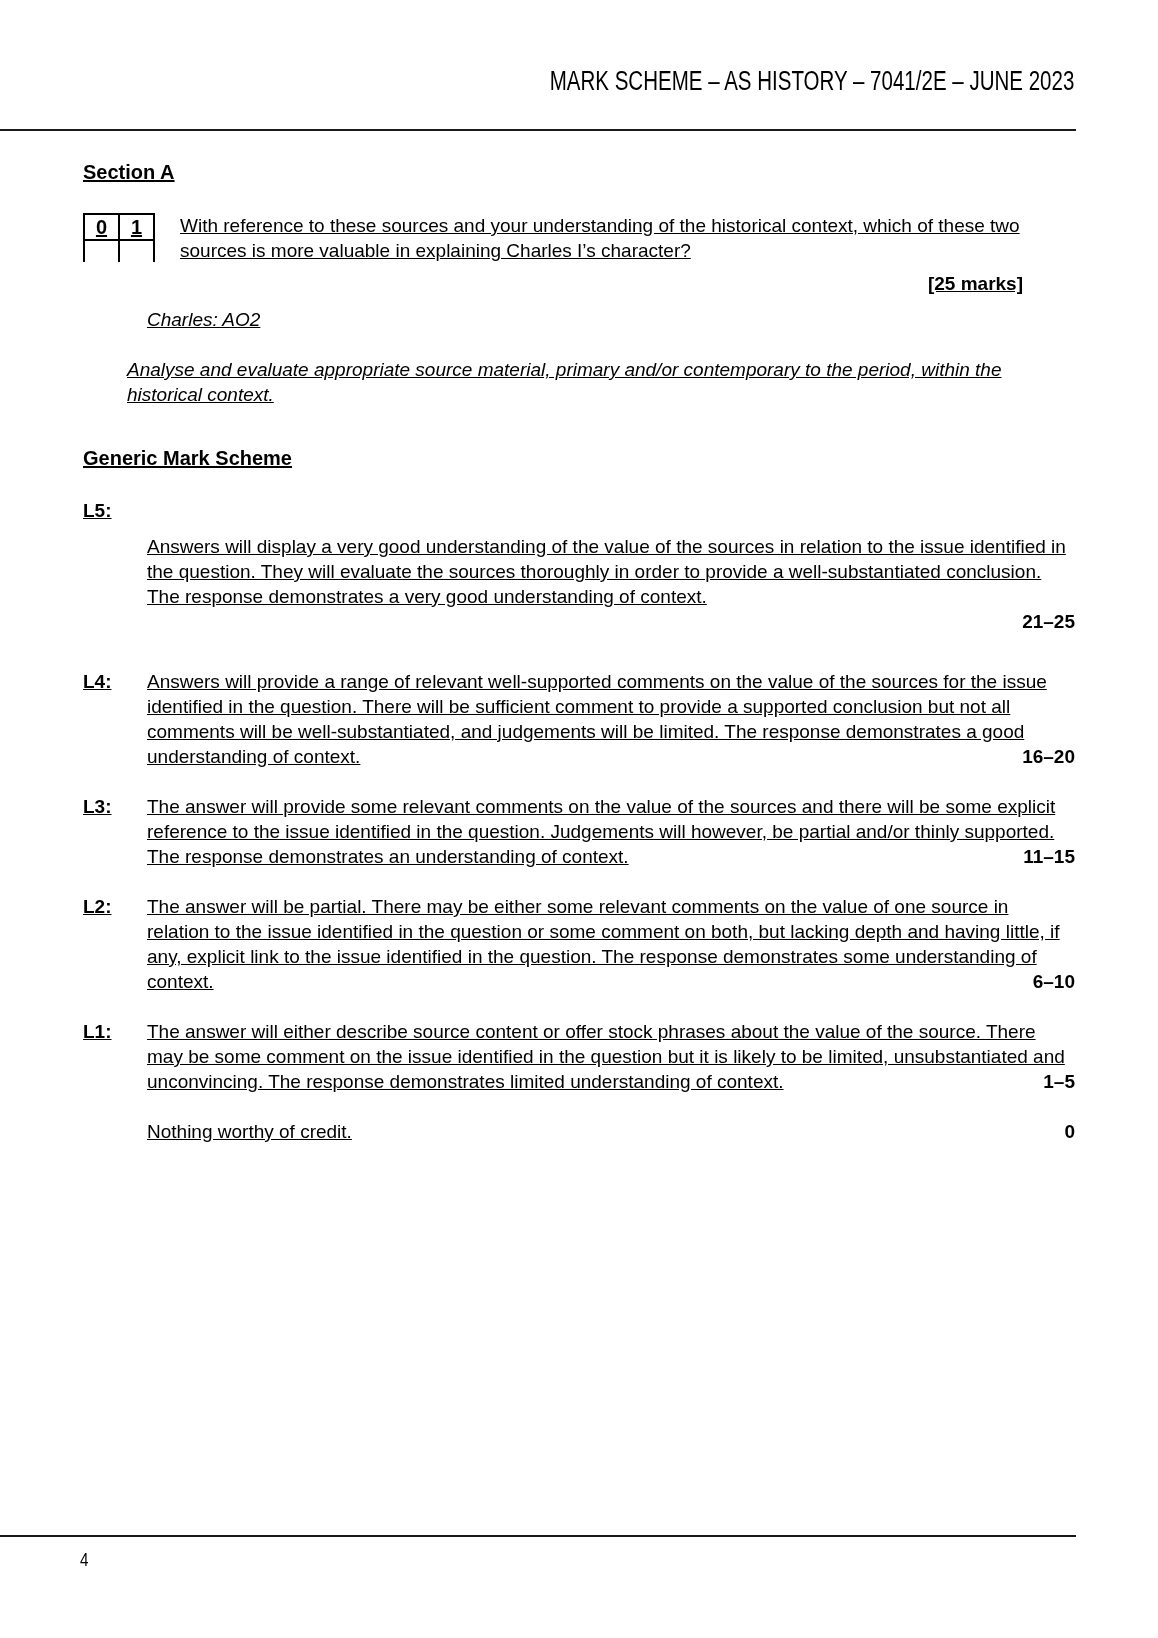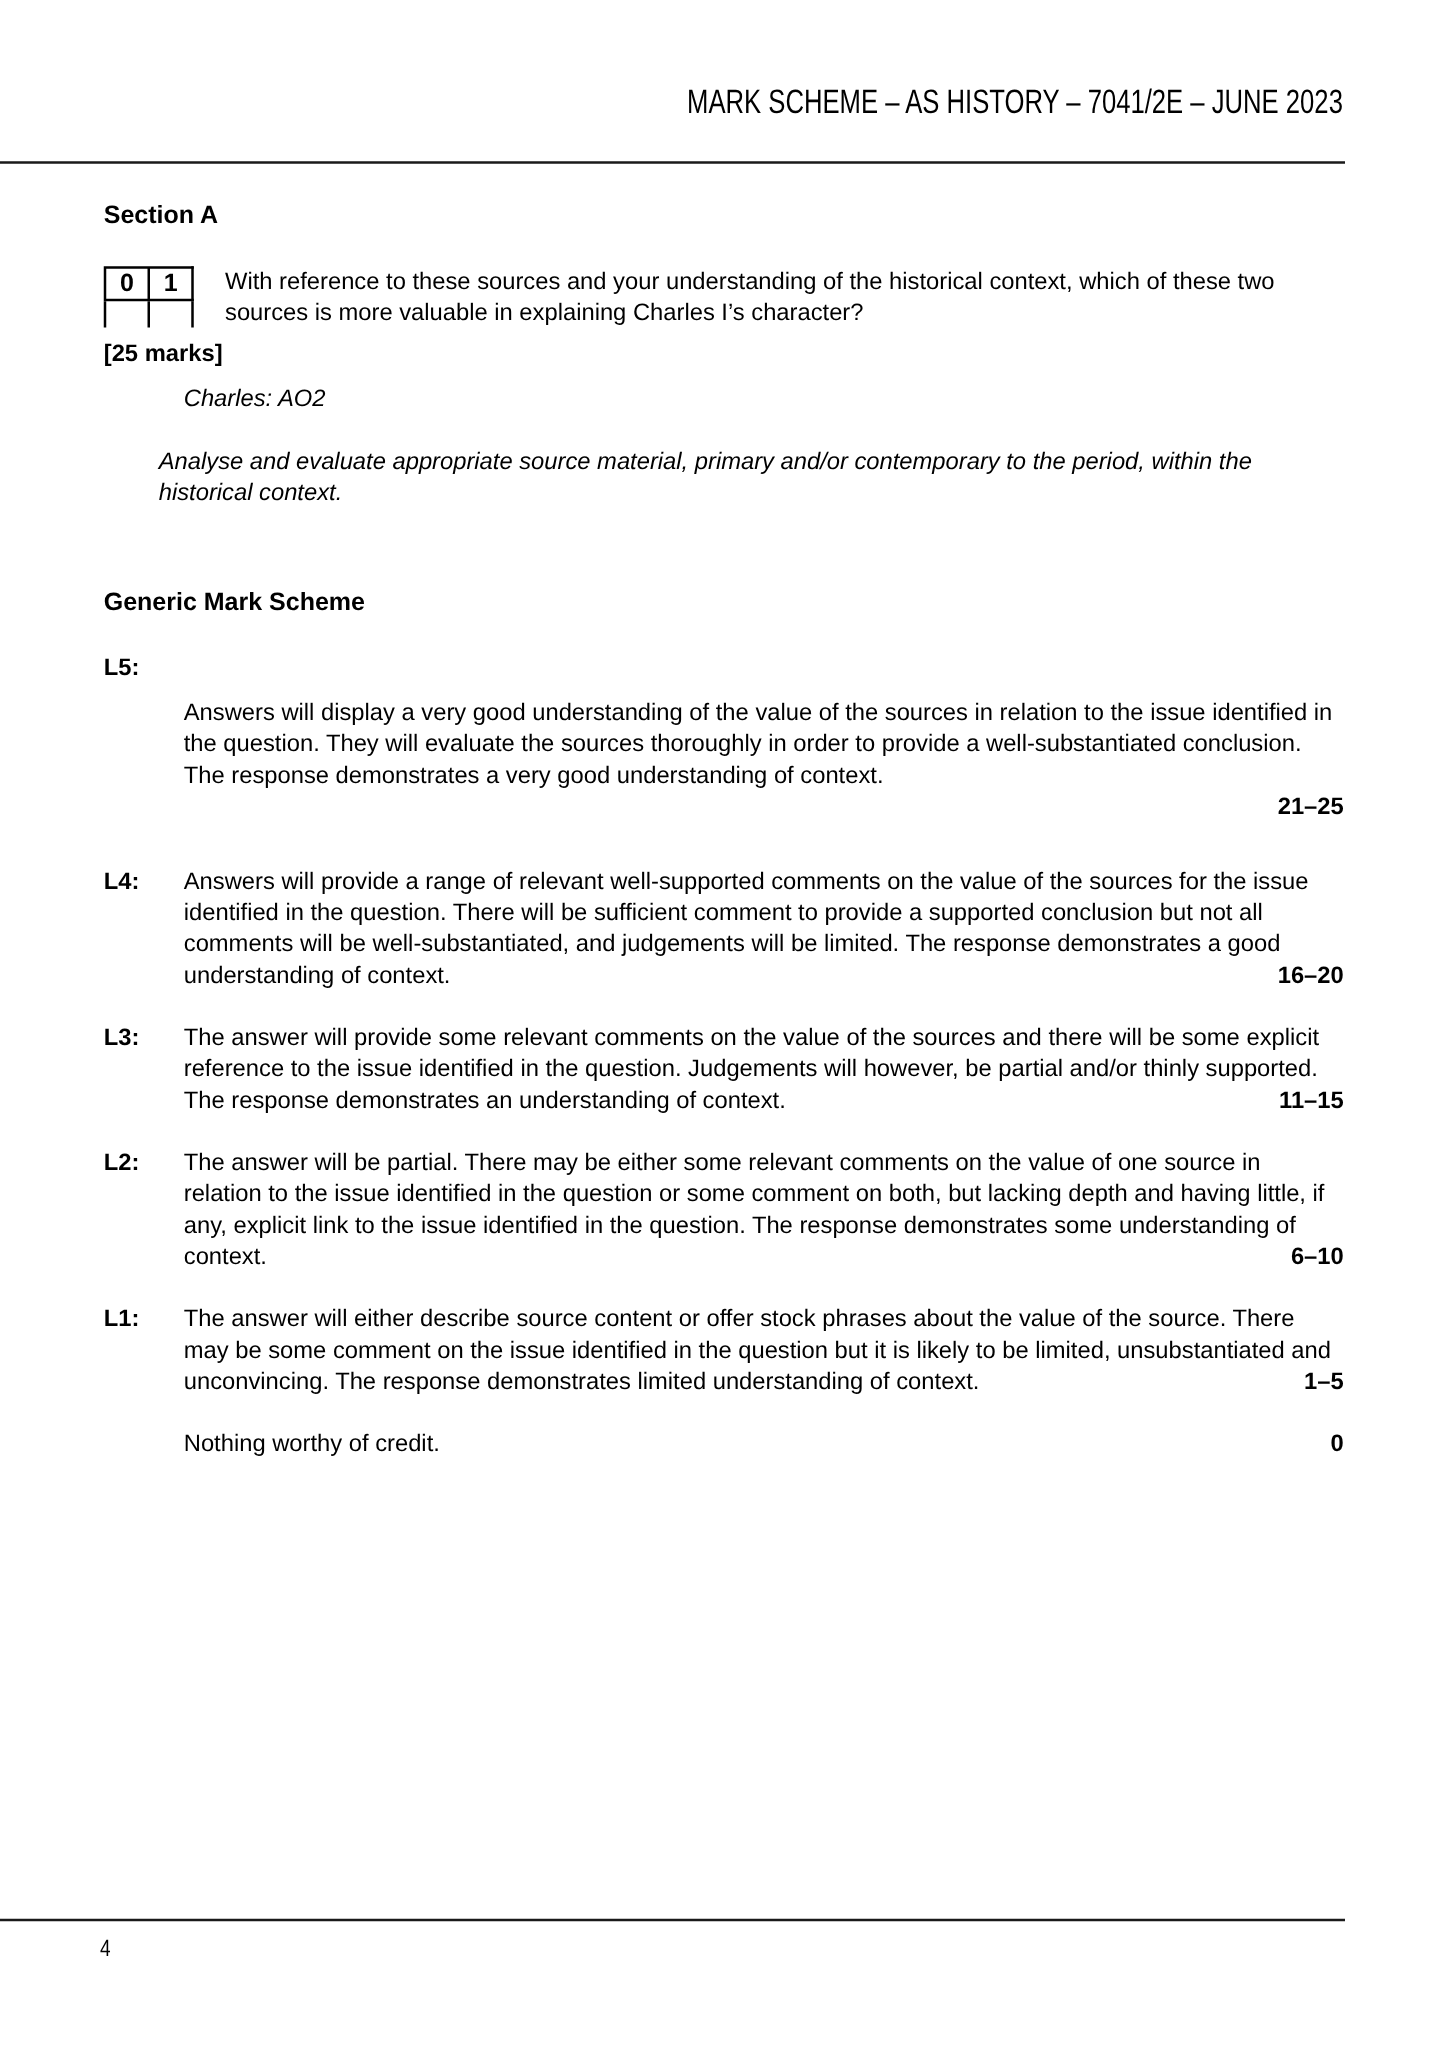--- a/index.html
+++ b/index.html
@@ -32,20 +32,21 @@
   .rule-top { top: 129px; }
   .rule-bottom { top: 1535px; }
 
   .content {
     position: absolute;
     left: 83px;
     top: 161px;
     width: 992px;
     font-size: 19px;
     line-height: 25px;
+    text-decoration: underline;
   }
   .heading {
     font-size: 20px;
     font-weight: 700;
     line-height: 23px;
   }
   .question-row { display: flex; margin-top: 29px; }
   .qbox { flex: 0 0 auto; }
   .qbox-row1 { display: flex; }
   .qcell {
@@ -58,27 +59,28 @@
   .qbox-row2 { display: flex; height: 21px; }
   .qopen {
     width: 33px;
     border: 2px solid #000;
     border-top: none; border-bottom: none;
   }
   .qopen + .qopen { border-left: none; }
   .qtext { width: 872px; margin-left: 25px; }
 
   .marks-line {
+    text-align: right;
     font-weight: 700;
     padding-right: 52px;
     margin-top: 8px;
   }
   .target-label { margin-left: 64px; font-style: italic; margin-top: 11px; }
   .target-desc  { margin-left: 44px; font-style: italic; margin-top: 25px; width: 895px; }
-  .gms-heading  { margin-top: 64px; }
+  .gms-heading  { margin-top: 40px; }
 
   .levels { margin-top: 28px; }
   .level-row { display: flex; margin-bottom: 25px; }
   .level-row.gap-lg { margin-bottom: 35px; }
   .level-label { flex: 0 0 64px; font-weight: 700; }
   .level-body { position: relative; width: 928px; }
   .level-body.marks-below { padding-bottom: 25px; margin-top: 36px; }
   .level-marks {
     position: absolute;
     right: 0; bottom: 0;

